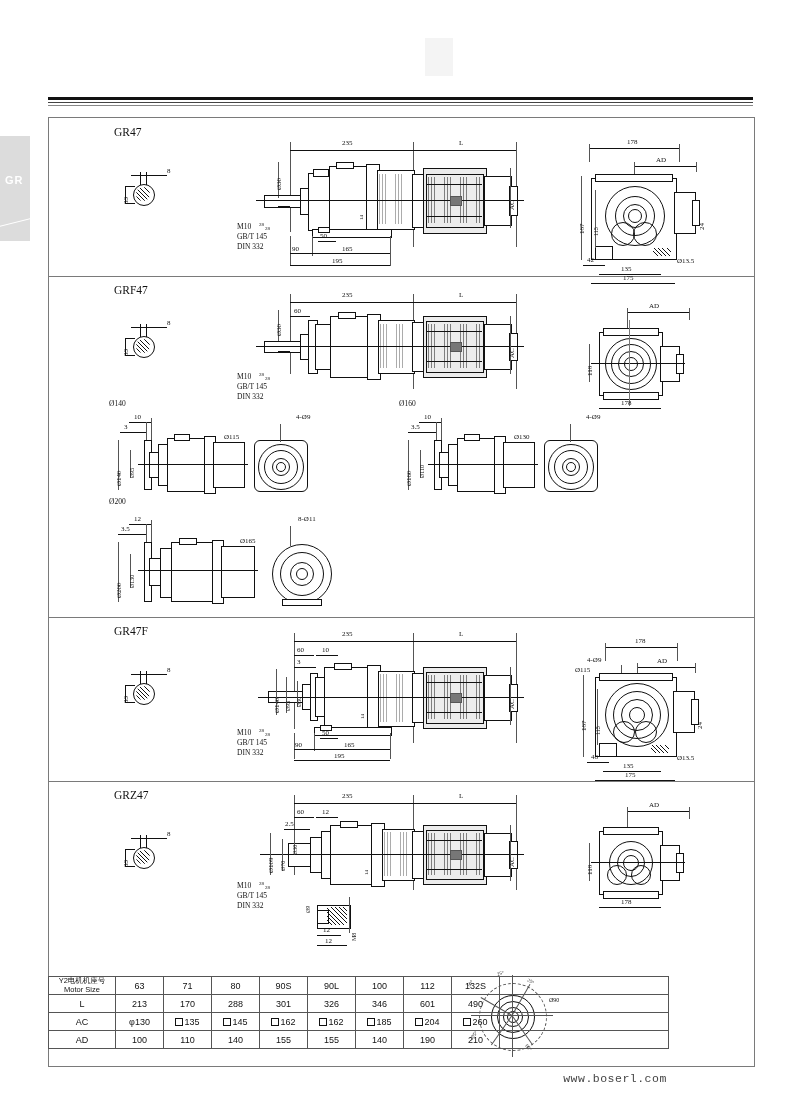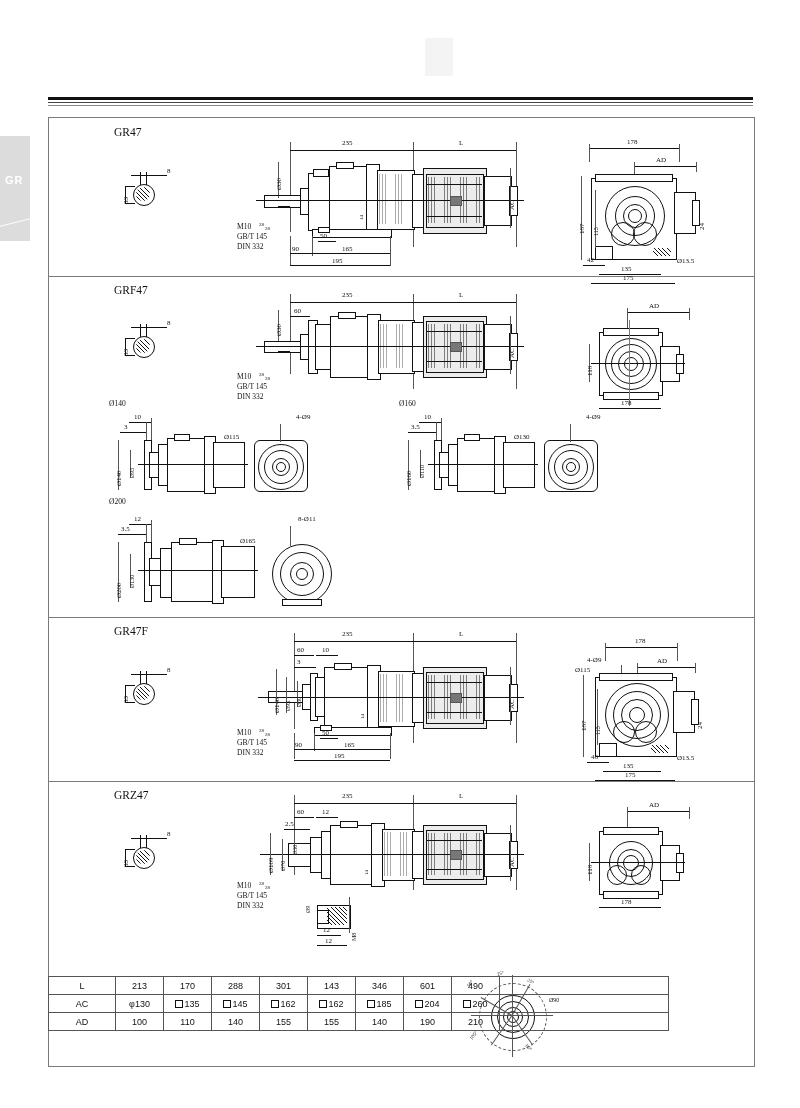--- a/index.html
+++ b/index.html
@@ -665,27 +665,42 @@
         <div class="lbl v" style="left:18px;top:82px">118</div>
         <div class="dimln" style="left:30px;top:114px;width:62px"></div>
         <div class="lbl" style="left:52px;top:106px">178</div>
       </div>
     </div>
 
   </div>
 
   <table class="tbl">
     <tbody>
+        <tr>
+      <td class="head">
+        <div>Y2电机机座号</div>
+        <div>Motor Size</div>
+      </td>
+      <td class="cell">63</td>
+      <td class="cell">71</td>
+      <td class="cell">80</td>
+      <td class="cell">90S</td>
+      <td class="cell">90L</td>
+      <td class="cell">100</td>
+      <td class="cell">112</td>
+      <td class="cell">132S</td>
+      <td class="blank"></td>
+    </tr>
     <tr>
       <td class="rowlbl">L</td>
       <td class="cell">213</td>
       <td class="cell">170</td>
       <td class="cell">288</td>
       <td class="cell">301</td>
-      <td class="cell">143</td>
+      <td class="cell">326</td>
       <td class="cell">346</td>
       <td class="cell">601</td>
       <td class="cell">490</td>
       <td class="blank"></td>
     </tr>
     <tr>
       <td class="rowlbl">AC</td>
       <td class="cell"><span>φ130</span></td>
       <td class="cell"><span class="sq"></span><span>135</span></td>
       <td class="cell"><span class="sq"></span><span>145</span></td>
@@ -704,14 +719,17 @@
       <td class="cell">155</td>
       <td class="cell">155</td>
       <td class="cell">140</td>
       <td class="cell">190</td>
       <td class="cell">210</td>
       <td class="blank"></td>
     </tr>
   </tbody>
     </table>
 
+  <div class="footer">
+    <span>www.boserl.com</span>
+  </div>
 
 </div>
 
 </body></html>

